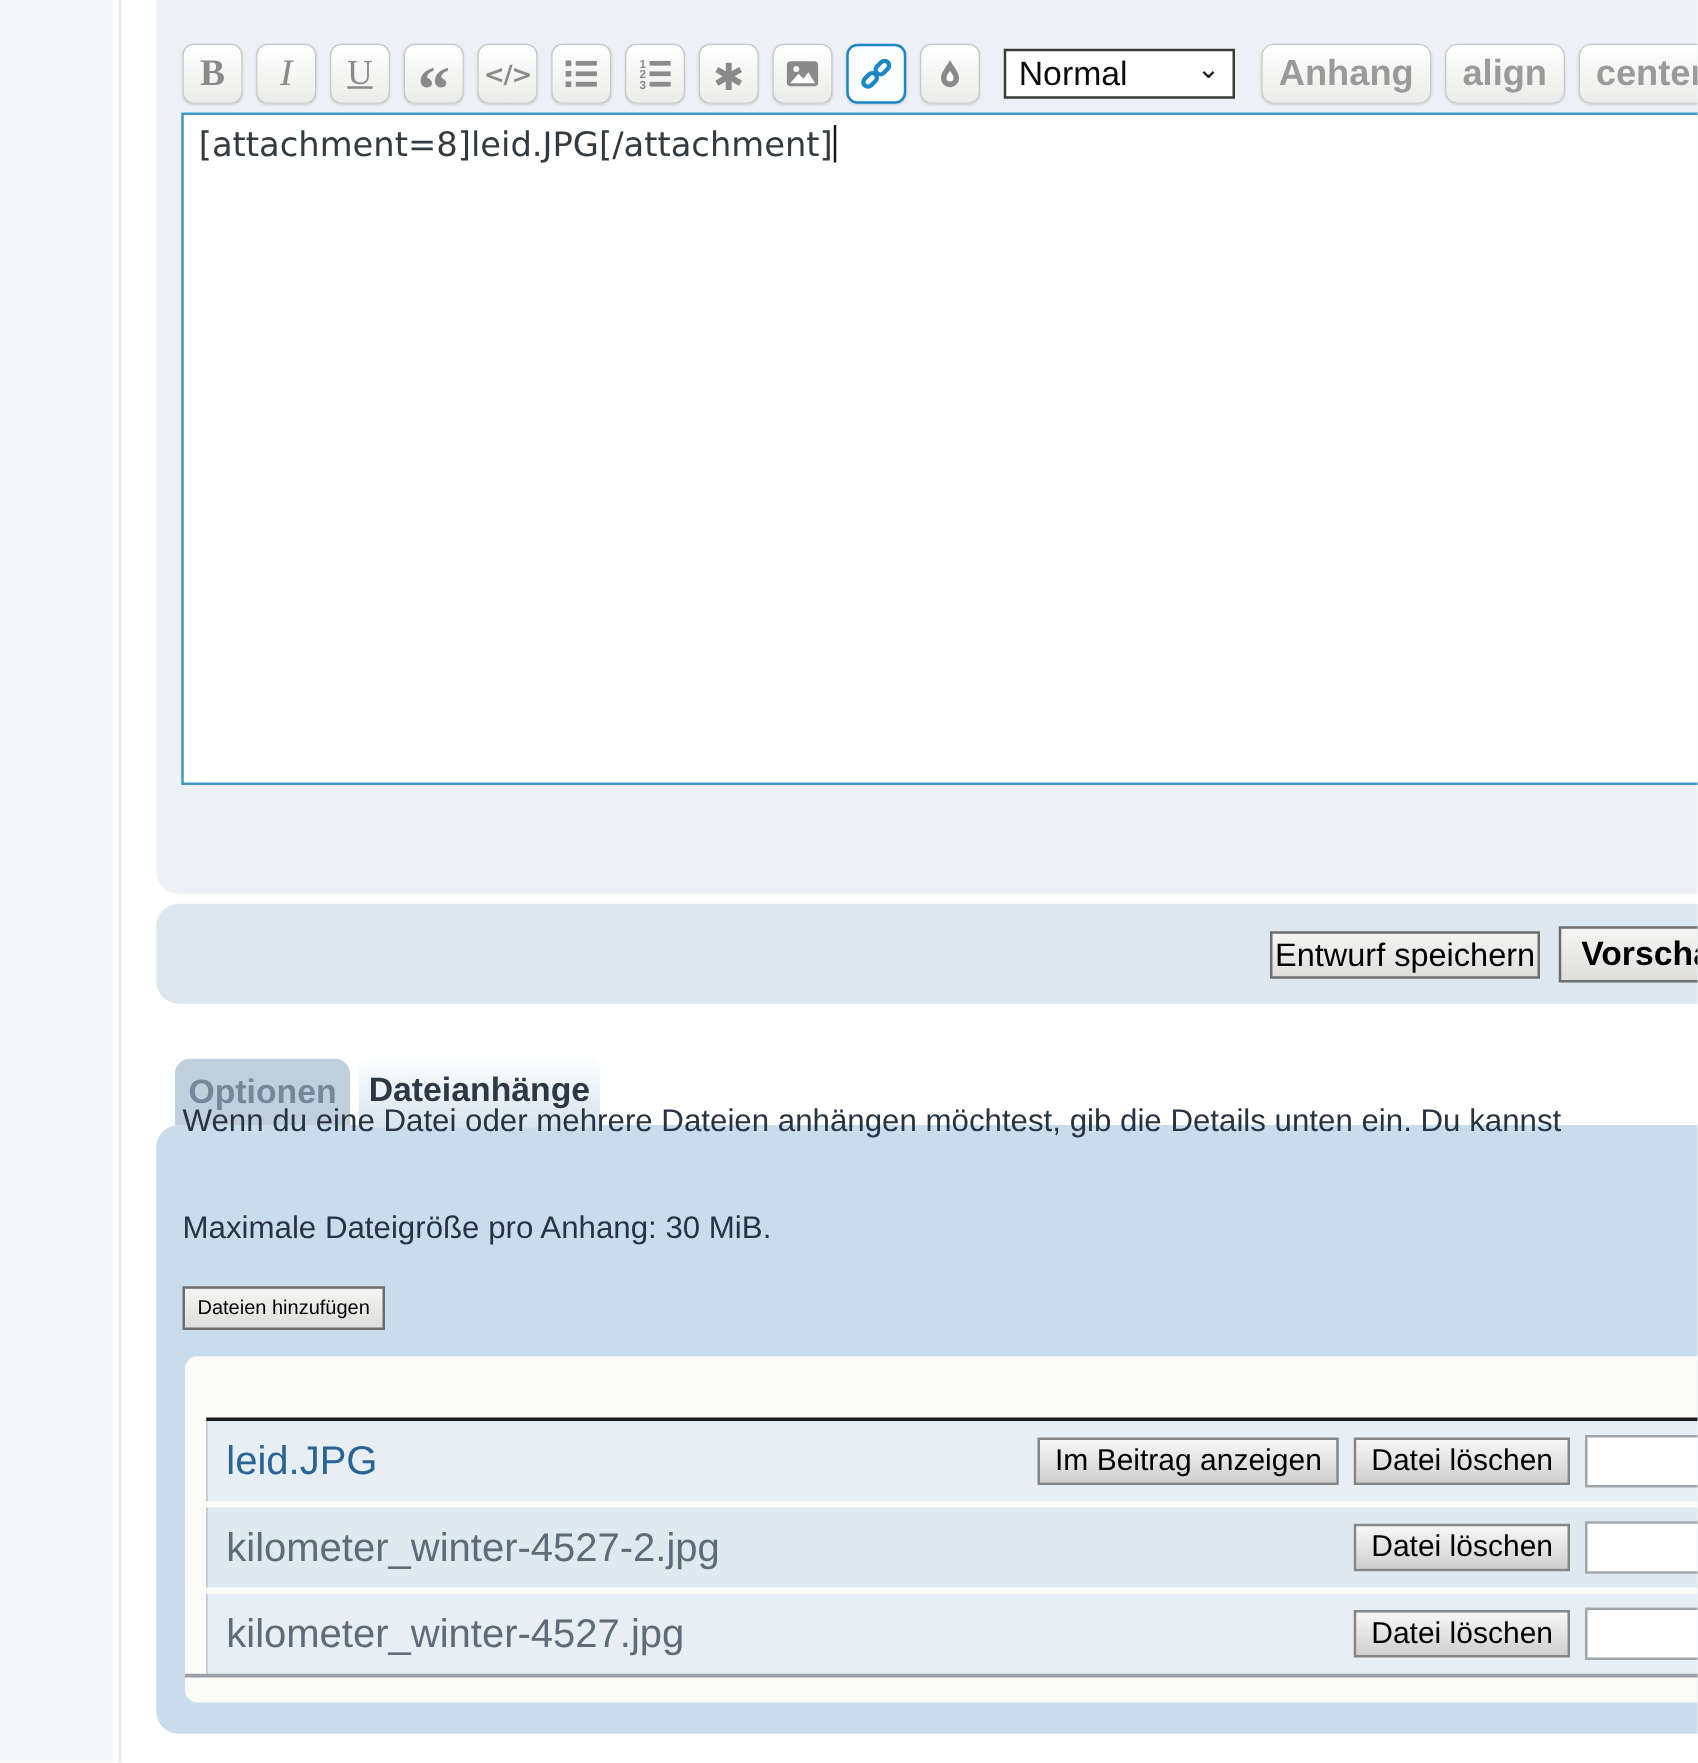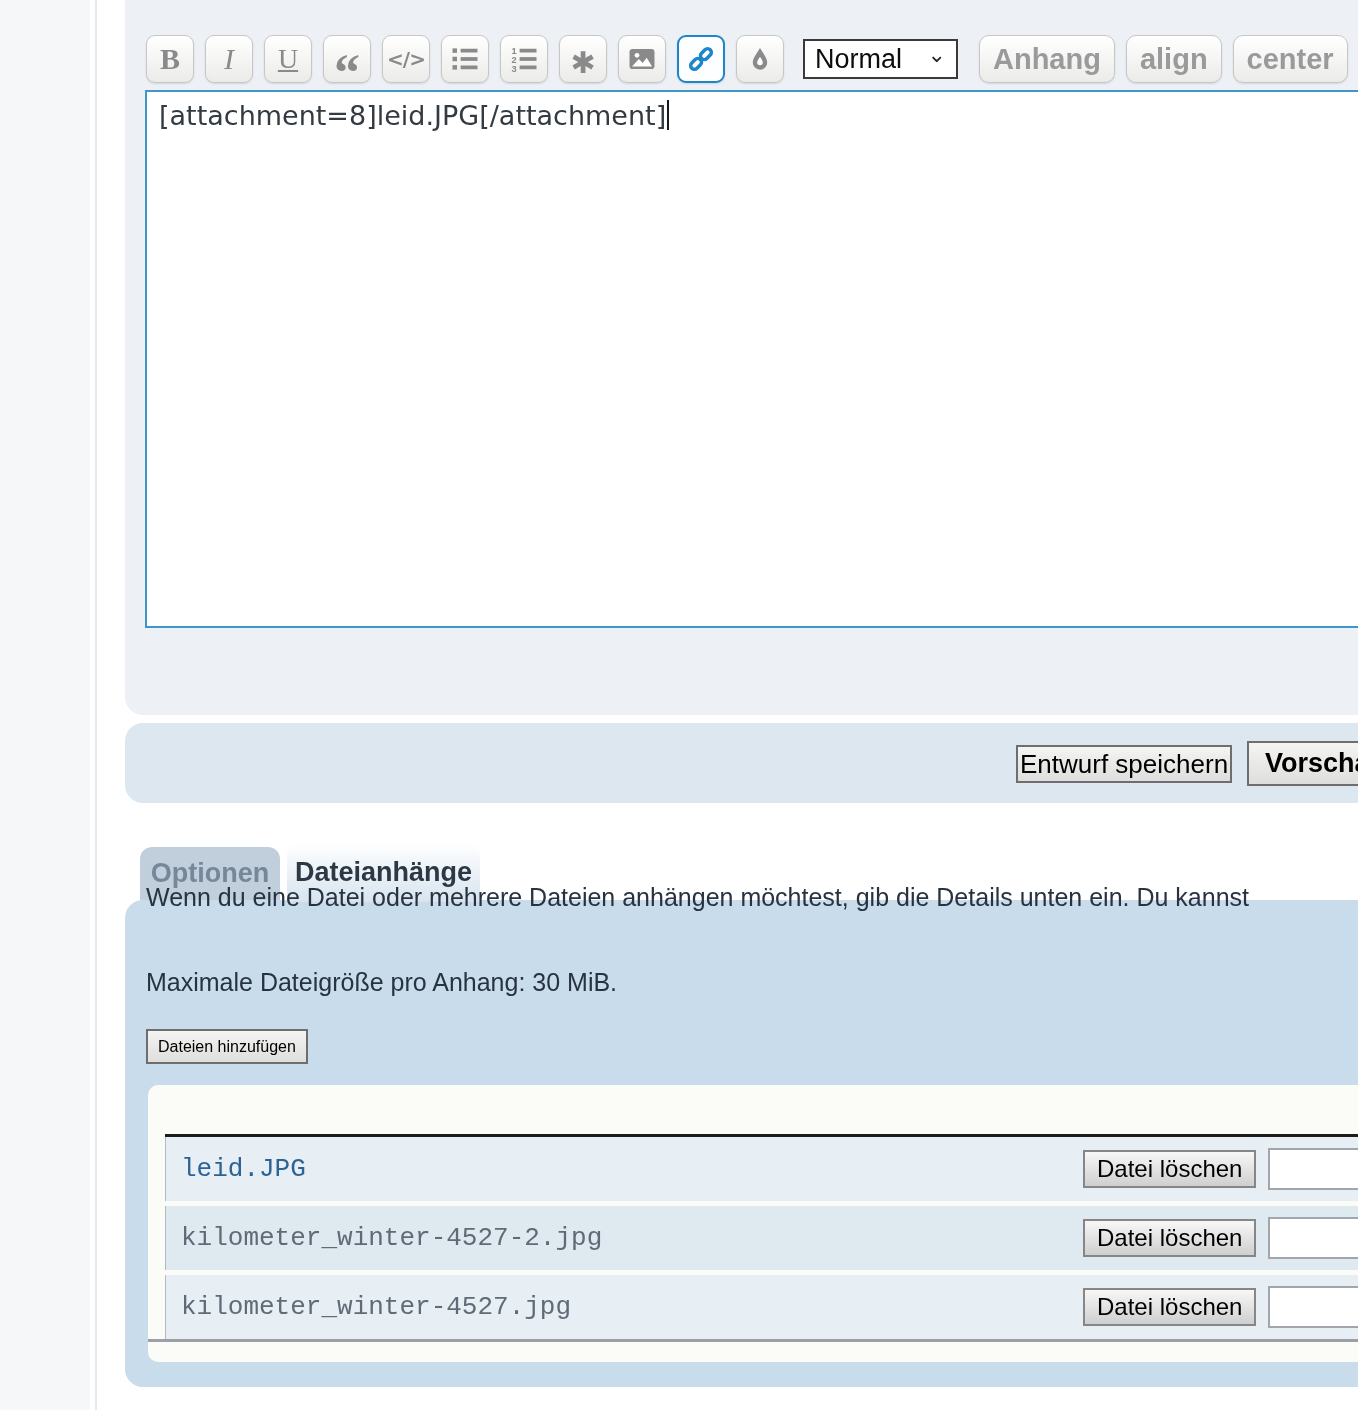--- a/index.html
+++ b/index.html
@@ -27,21 +27,21 @@
     font-family:"Liberation Serif",serif;font-size:30px;cursor:pointer;padding:0;
   }
   .ibtn .g-bold{font-weight:bold;}
   .ibtn .g-italic{font-style:italic;}
   .ibtn .g-underline{text-decoration:underline;font-size:28px;}
   .ibtn .g-quote{font-weight:bold;font-size:52px;line-height:10px;transform:translateY(14px);}
   .ibtn .g-code{font-family:"DejaVu Sans",sans-serif;font-size:20px;letter-spacing:-1px;font-weight:bold;}
   .ibtn .g-asterisk{font-family:"DejaVu Sans",sans-serif;font-size:30px;font-weight:bold;transform:translateY(3px);}
   .ibtn.active{border:2px solid #1d87c6;color:#1d86c8;background:#fdfeff;}
   .format-select{
-    margin-left:8px;width:155px;height:40px;box-sizing:border-box;
+    margin-left:8px;width:185px;height:40px;box-sizing:border-box;
     border:2px solid #3a3a3a;background:#ffffff;color:#0d0d0d;
     font-size:27px;display:flex;align-items:center;justify-content:space-between;
     padding:0 10px;cursor:pointer;
   }
   .format-select .chev{font-size:22px;color:#222;transform:translateY(-4px);}
   .tbtn{
     height:48px;box-sizing:border-box;border-radius:10px;
     border:1px solid #c7c7c5;background:linear-gradient(180deg,#ffffff 0%,#ebebe9 100%);
     box-shadow:0 1px 2px rgba(0,0,0,0.12);
     color:#9a9a9a;font-weight:bold;font-size:29px;padding:0 13px;cursor:pointer;
@@ -100,21 +100,21 @@
   }
   .header-line{position:absolute;left:17px;top:49px;width:1248px;height:3px;background:#1c1c1c;}
   .arow{
     position:absolute;left:17px;width:1248px;height:64px;box-sizing:border-box;
     border-left:1px solid #b3b9bf;
   }
   .row-a{background:#e7eef4;}
   .row-b{background:#dfe9f0;}
   .fname{
     position:absolute;left:15px;top:50%;transform:translateY(-50%);
-    font-family:Liberation Mono, monospace;font-size:26px;
+    font-family:Liberation Sans, sans-serif;font-size:32px;
   }
   .fname.link{color:#2a6395;text-decoration:none;cursor:pointer;}
   .fname.plain{color:#5f6b77;}
   .gbtn{
     position:absolute;top:50%;transform:translateY(-50%);height:38px;box-sizing:border-box;
     border:2px solid #868686;background:linear-gradient(180deg,#f7f7f7 0%,#cfcfcf 100%);
     font-family:"Liberation Sans",sans-serif;font-size:24px;color:#000;padding:0 12px;cursor:pointer;
   }
   .show-btn{left:664px;}
   .del-btn{left:917px;}
@@ -225,20 +225,21 @@
   <div class="attachment-panel"></div>
   <div class="info-text">Wenn du eine Datei oder mehrere Dateien anhängen möchtest, gib die Details unten ein. Du kannst</div>
   <div class="maxsize-text">Maximale Dateigröße pro Anhang: 30 MiB.</div>
   <button class="gray-btn add-files">Dateien hinzufügen</button>
 
   <div class="inner-panel">
     <div class="header-line"></div>
 
     <div class="arow row-a" style="top:52px;">
       <a class="fname link">leid.JPG</a>
+      <button class="gbtn show-btn">Im Beitrag anzeigen</button>
       <button class="gbtn del-btn">Datei löschen</button>
       <input class="comment-input" style="">
     </div>
 
     <div class="arow row-b" style="top:121px;">
       <span class="fname plain">kilometer_winter-4527-2.jpg</span>
       <button class="gbtn del-btn">Datei löschen</button>
       <input class="comment-input" style="">
     </div>
 

